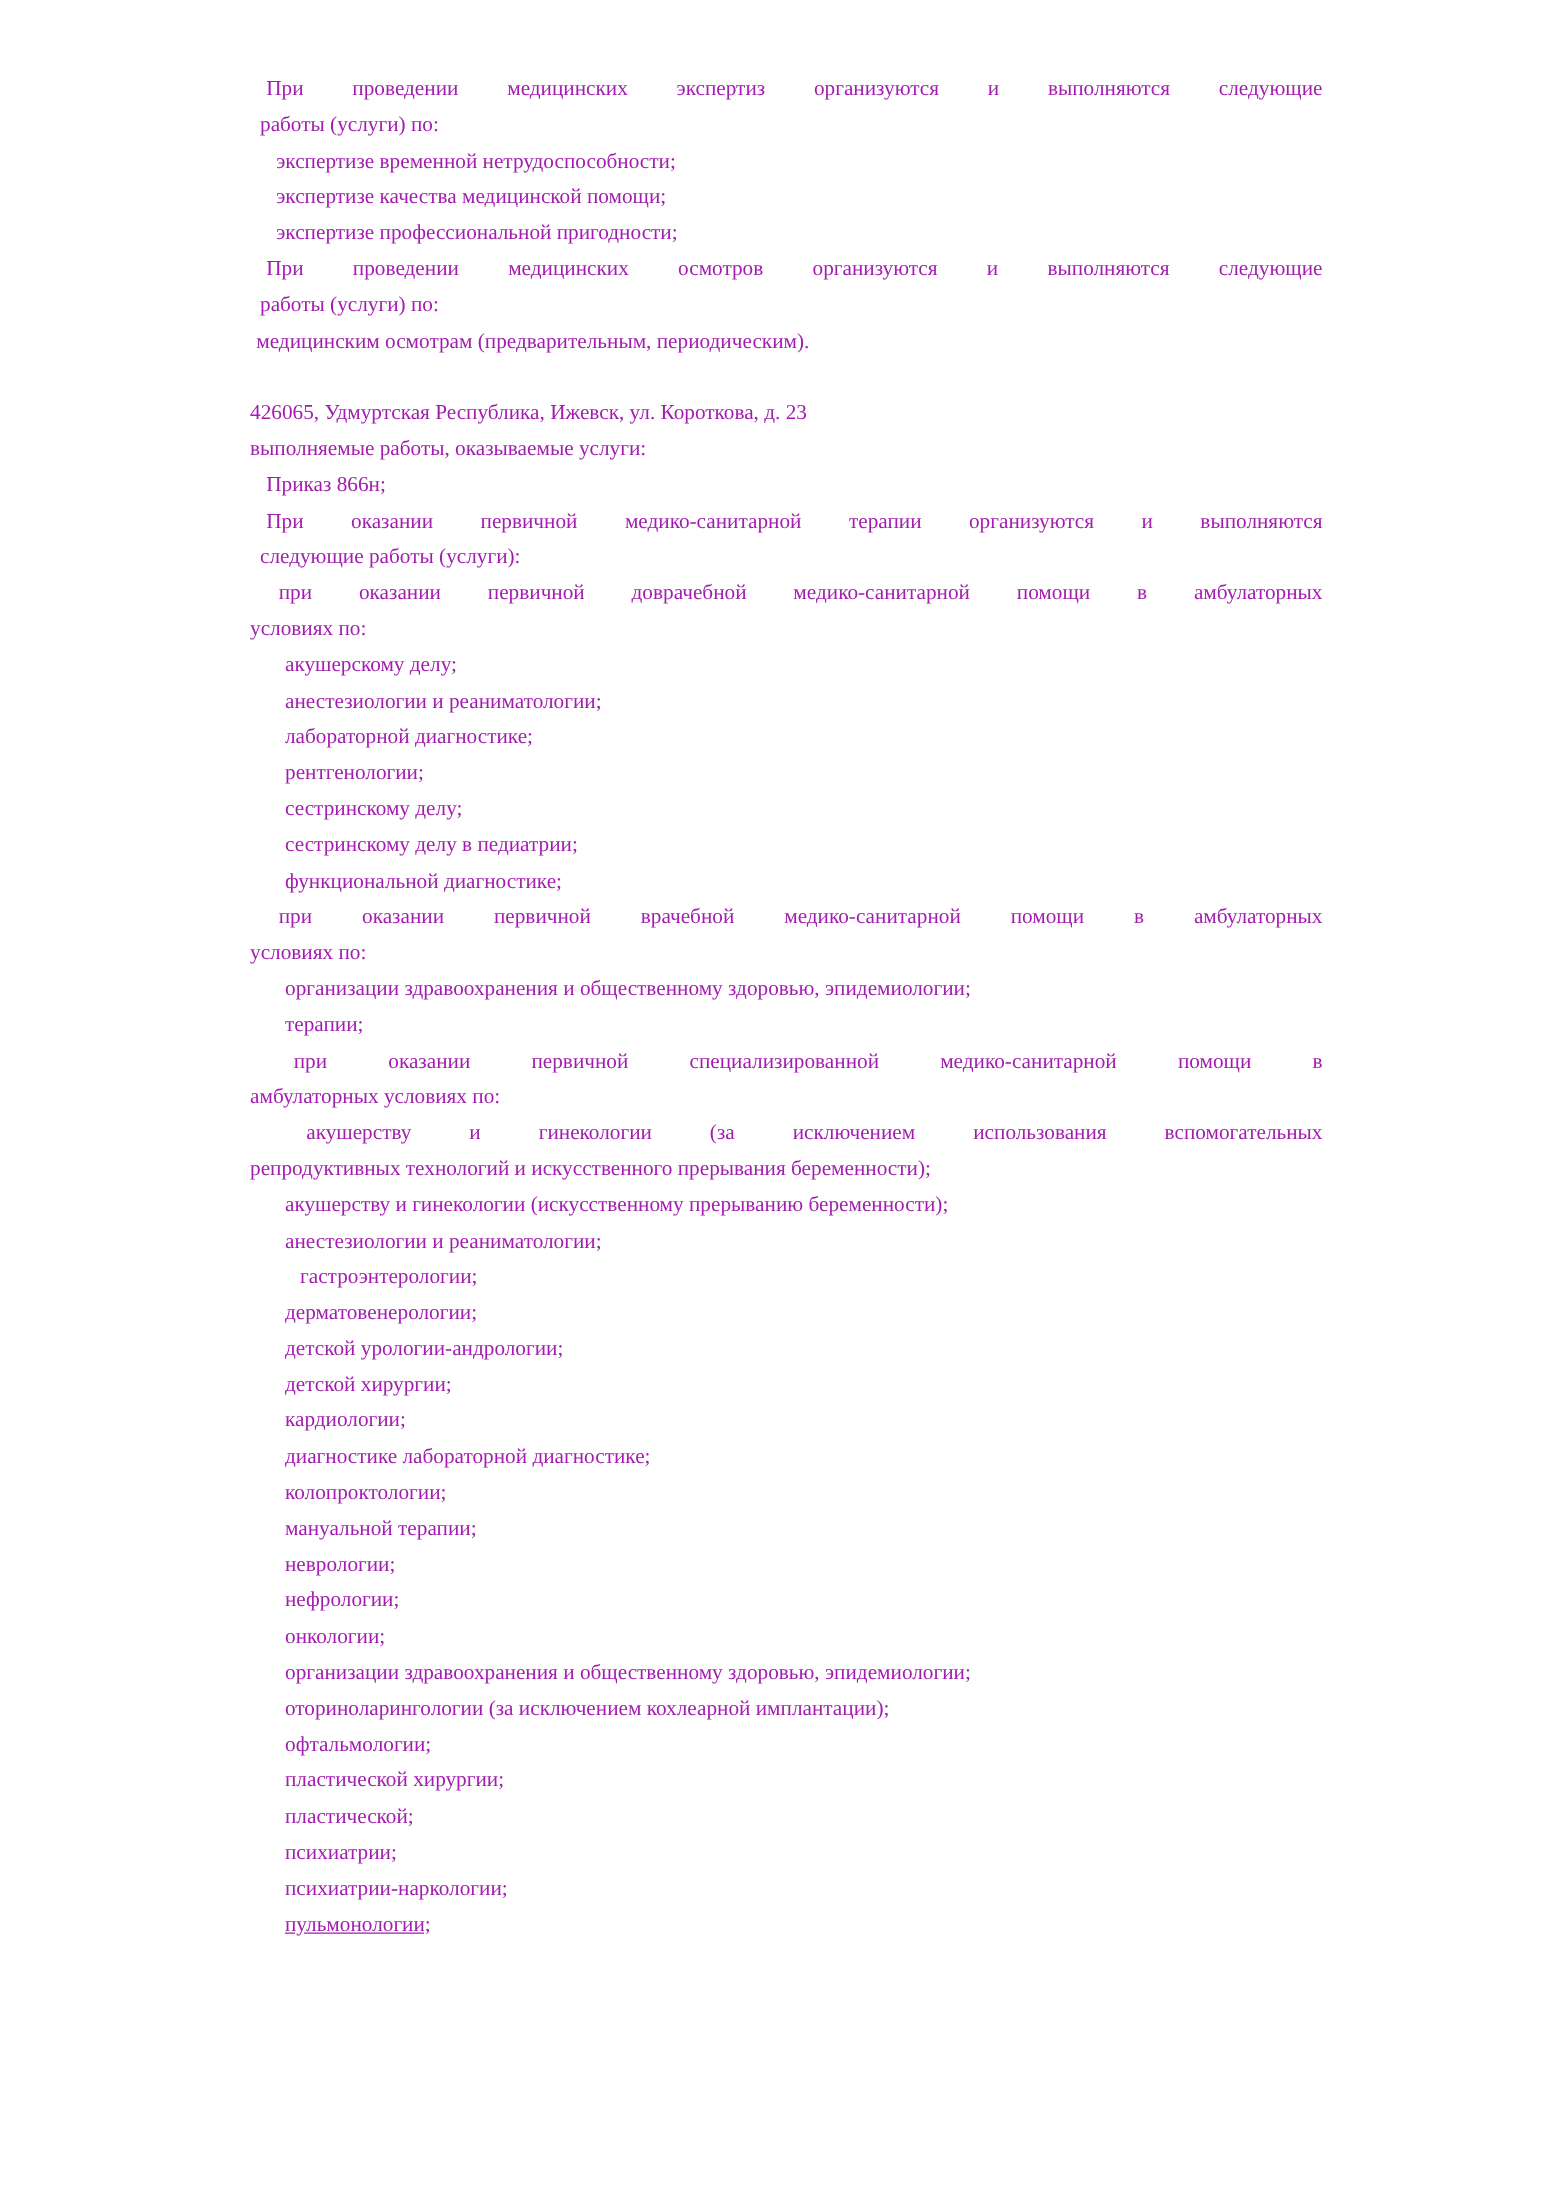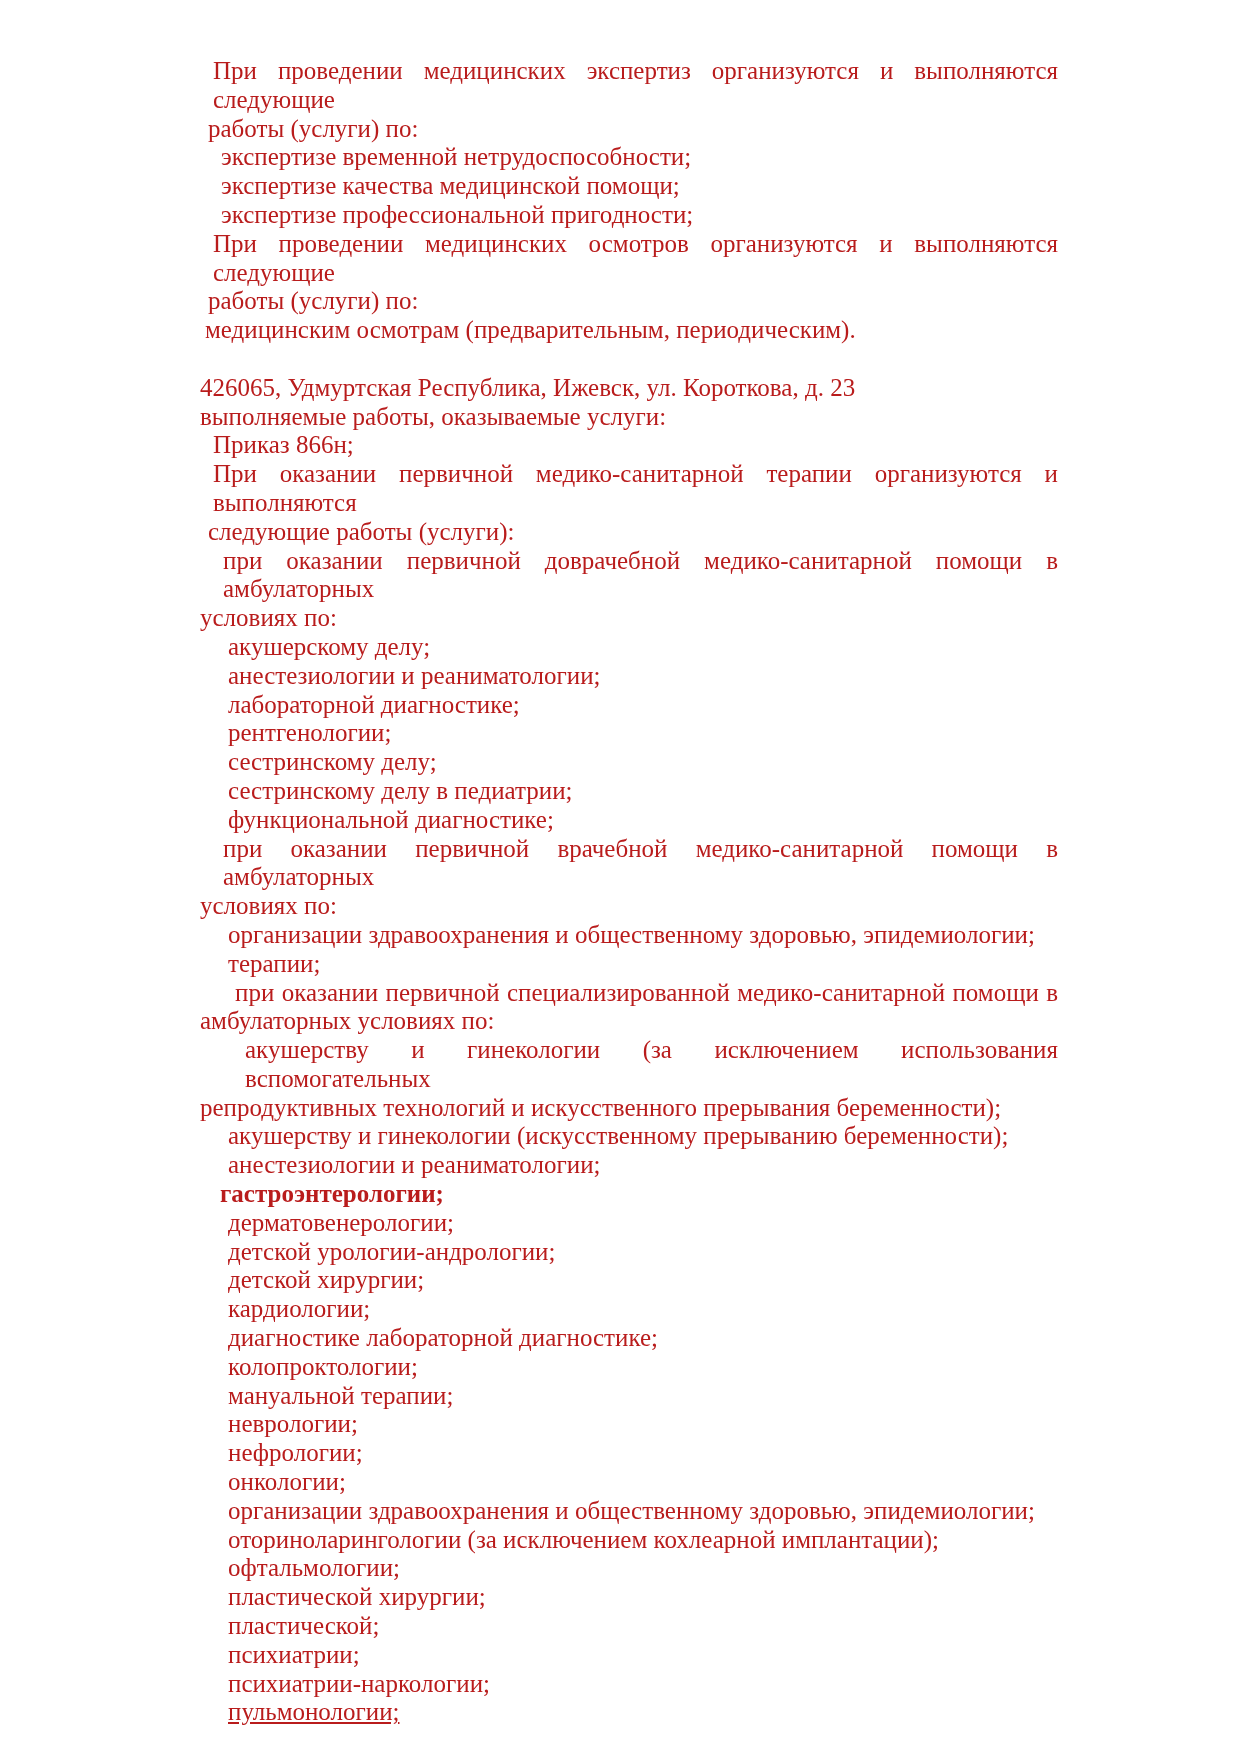--- a/index.html
+++ b/index.html
@@ -7,23 +7,23 @@
     padding: 0;
     background: #ffffff;
   }
   .page {
     position: relative;
     width: 1075px;
     height: 1755px;
     background: #ffffff;
     overflow: hidden;
     font-family: "Liberation Serif", "DejaVu Serif", serif;
-    font-size: 25px;
+    font-size: 17px;
     line-height: 28.8px;
-    color: #b91c1c;
+    color: #a21caf;
   }
   .text-block {
     position: absolute;
     left: 200px;
     top: 57px;
     width: 858px;
   }
   .line {
     min-height: 28.8px;
     white-space: nowrap;
@@ -66,21 +66,21 @@
       <div class="line justify" style="margin-left: 23px;">при оказании первичной врачебной медико-санитарной помощи в амбулаторных</div>
       <div class="line" style="margin-left: 0px;">условиях по:</div>
       <div class="line" style="margin-left: 28px;">организации здравоохранения и общественному здоровью, эпидемиологии;</div>
       <div class="line" style="margin-left: 28px;">терапии;</div>
       <div class="line justify" style="margin-left: 35px;">при оказании первичной специализированной медико-санитарной помощи в</div>
       <div class="line" style="margin-left: 0px;">амбулаторных условиях по:</div>
       <div class="line justify" style="margin-left: 45px;">акушерству и гинекологии (за исключением использования вспомогательных</div>
       <div class="line" style="margin-left: 0px;">репродуктивных технологий и искусственного прерывания беременности);</div>
       <div class="line" style="margin-left: 28px;">акушерству и гинекологии (искусственному прерыванию беременности);</div>
       <div class="line" style="margin-left: 28px;">анестезиологии и реаниматологии;</div>
-      <div class="line" style="margin-left: 20px; font-weight: bold;">гастроэнтерологии;</div>
+      <div class="line" style="margin-left: 40px;">гастроэнтерологии;</div>
       <div class="line" style="margin-left: 28px;">дерматовенерологии;</div>
       <div class="line" style="margin-left: 28px;">детской урологии-андрологии;</div>
       <div class="line" style="margin-left: 28px;">детской хирургии;</div>
       <div class="line" style="margin-left: 28px;">кардиологии;</div>
       <div class="line" style="margin-left: 28px;">диагностике лабораторной диагностике;</div>
       <div class="line" style="margin-left: 28px;">колопроктологии;</div>
       <div class="line" style="margin-left: 28px;">мануальной терапии;</div>
       <div class="line" style="margin-left: 28px;">неврологии;</div>
       <div class="line" style="margin-left: 28px;">нефрологии;</div>
       <div class="line" style="margin-left: 28px;">онкологии;</div>

